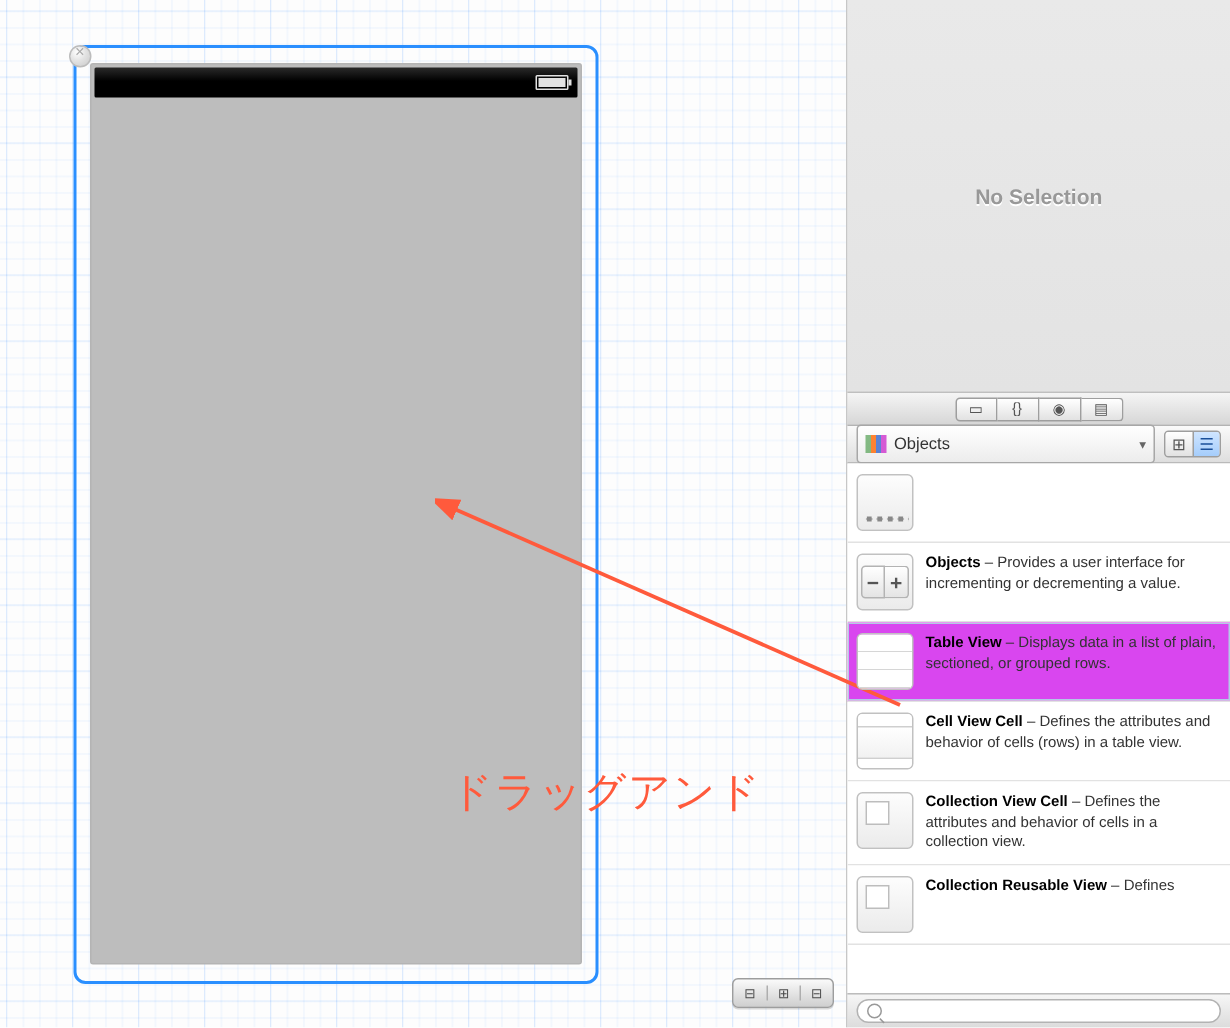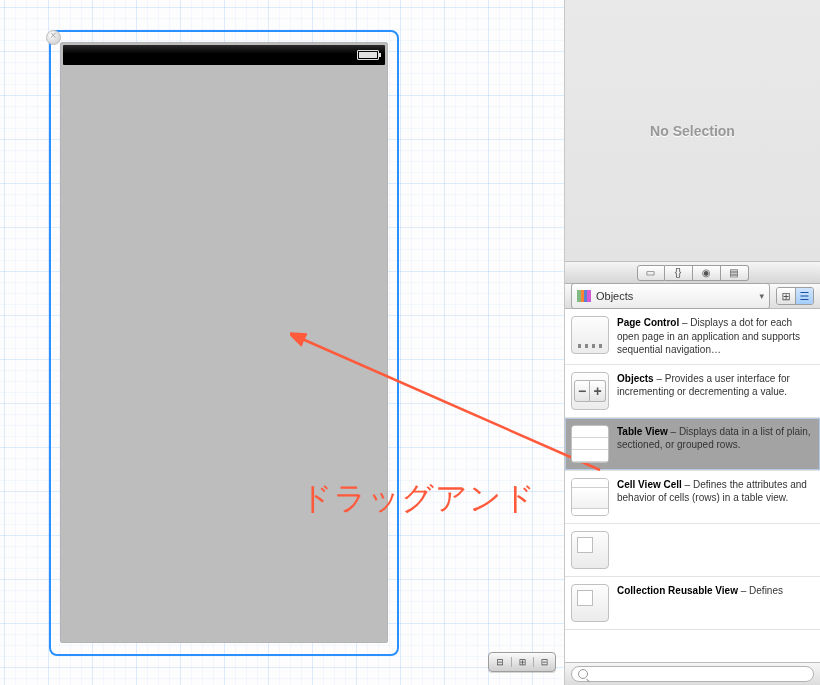--- a/index.html
+++ b/index.html
@@ -35,21 +35,21 @@
   .statusbar{
     height:20px;margin:2px;background:linear-gradient(#2a2a2a,#000 45%,#000);
     border-radius:1px;display:flex;justify-content:flex-end;align-items:center;padding:0 6px
   }
   .battery{width:22px;height:10px;border:1px solid #e2e2e2;border-radius:1px;position:relative}
   .battery:after{content:"";position:absolute;right:-3px;top:2px;width:2px;height:4px;background:#e2e2e2}
   .battery:before{content:"";position:absolute;left:1px;top:1px;right:1px;bottom:1px;background:#e2e2e2}
 
   .arrow{position:absolute;left:290px;top:330px;pointer-events:none}
   .annotation{
-    position:absolute;left:300px;top:476px;font-size:32px;color:#ff5a3c;line-height:1.4;
+    position:absolute;left:300px;top:508px;font-size:28px;color:#ff5a3c;line-height:1.4;
     font-family:"Hiragino Kaku Gothic Pro","Yu Gothic",sans-serif;letter-spacing:1px
   }
   .layoutbar{
     position:absolute;right:8px;bottom:13px;display:flex;background:linear-gradient(#fafafa,#cfcfcf);
     border:1px solid #9d9d9d;border-radius:4px;height:20px;align-items:center;
     box-shadow:0 1px 0 rgba(0,0,0,.15)
   }
   .layoutbar span{width:22px;display:flex;justify-content:center;align-items:center;font-size:9px;color:#4a4a4a}
   .layoutbar span+span{border-left:1px solid #aeaeae}
 
@@ -86,21 +86,21 @@
   .lib-drop .car{margin-left:auto;color:#666;font-size:9px}
   .view-seg{display:flex;height:18px;border:1px solid #9e9e9e;border-radius:3px;overflow:hidden}
   .view-seg span{width:18px;display:flex;align-items:center;justify-content:center;background:linear-gradient(#fff,#e2e2e2);font-size:11px;color:#555}
   .view-seg span+span{border-left:1px solid #9e9e9e}
   .view-seg span.active{background:linear-gradient(#cfe5ff,#a5cdfb);color:#1a4f99}
 
   .lib-list{flex:1;overflow:hidden;background:#fff}
   .lib-item{
     display:flex;gap:8px;padding:7px 8px 7px 6px;border-bottom:1px solid #e2e2e2;background:#fff;font-size:10px
   }
-  .lib-item.selected{background:#a3a3a3;box-shadow:inset 0 0 0 1px #b3c9e6}
+  .lib-item.selected{background:#d946ef;box-shadow:inset 0 0 0 1px #b3c9e6}
   .lib-item .thumb{
     width:38px;height:38px;flex:none;border:1px solid #c1c1c1;border-radius:4px;
     background:linear-gradient(#fdfdfd,#ebebeb);display:flex;align-items:center;justify-content:center;
     font-size:14px;color:#777;position:relative;overflow:hidden
   }
   .lib-item .tx{flex:1;line-height:1.35;color:#333}
   .lib-item .tx b{color:#000}
 
   
   .th-page{background:#1b1b1b;border-color:#1b1b1b}
@@ -179,39 +179,39 @@
     </div>
     <div class="view-seg">
       <span>⊞</span>
       <span class="active">☰</span>
     </div>
   </div>
 
   <div class="lib-list" id="lib-list">
       <div class="lib-item">
         <div class="thumb th-page"></div>
-        <div class="tx"><b>Page Control</b> – Displays a dot for each open page in an application and supports sequential navigation…</div>
       </div>
       <div class="lib-item">
         <div class="thumb th-stepper">
           <div>−</div>
           <div>+</div>
         </div>
         <div class="tx"><b>Objects</b> – Provides a user interface for incrementing or decrementing a value.</div>
       </div>
       <div class="lib-item selected">
         <div class="thumb th-table"></div>
         <div class="tx"><b>Table View</b> – Displays data in a list of plain, sectioned, or grouped rows.</div>
       </div>
       <div class="lib-item">
         <div class="thumb th-tvc"></div>
         <div class="tx"><b>Cell View Cell</b> – Defines the attributes and behavior of cells (rows) in a table view.</div>
       </div>
       <div class="lib-item">
         <div class="thumb th-collcell"></div>
+        <div class="tx"><b>Collection View Cell</b> – Defines the attributes and behavior of cells in a collection view.</div>
       </div>
       <div class="lib-item">
         <div class="thumb th-collcell"></div>
         <div class="tx"><b>Collection Reusable View</b> – Defines</div>
       </div>
     </div>
 
   <div class="lib-footer">
     <div class="filter">
       <span class="len"></span>

